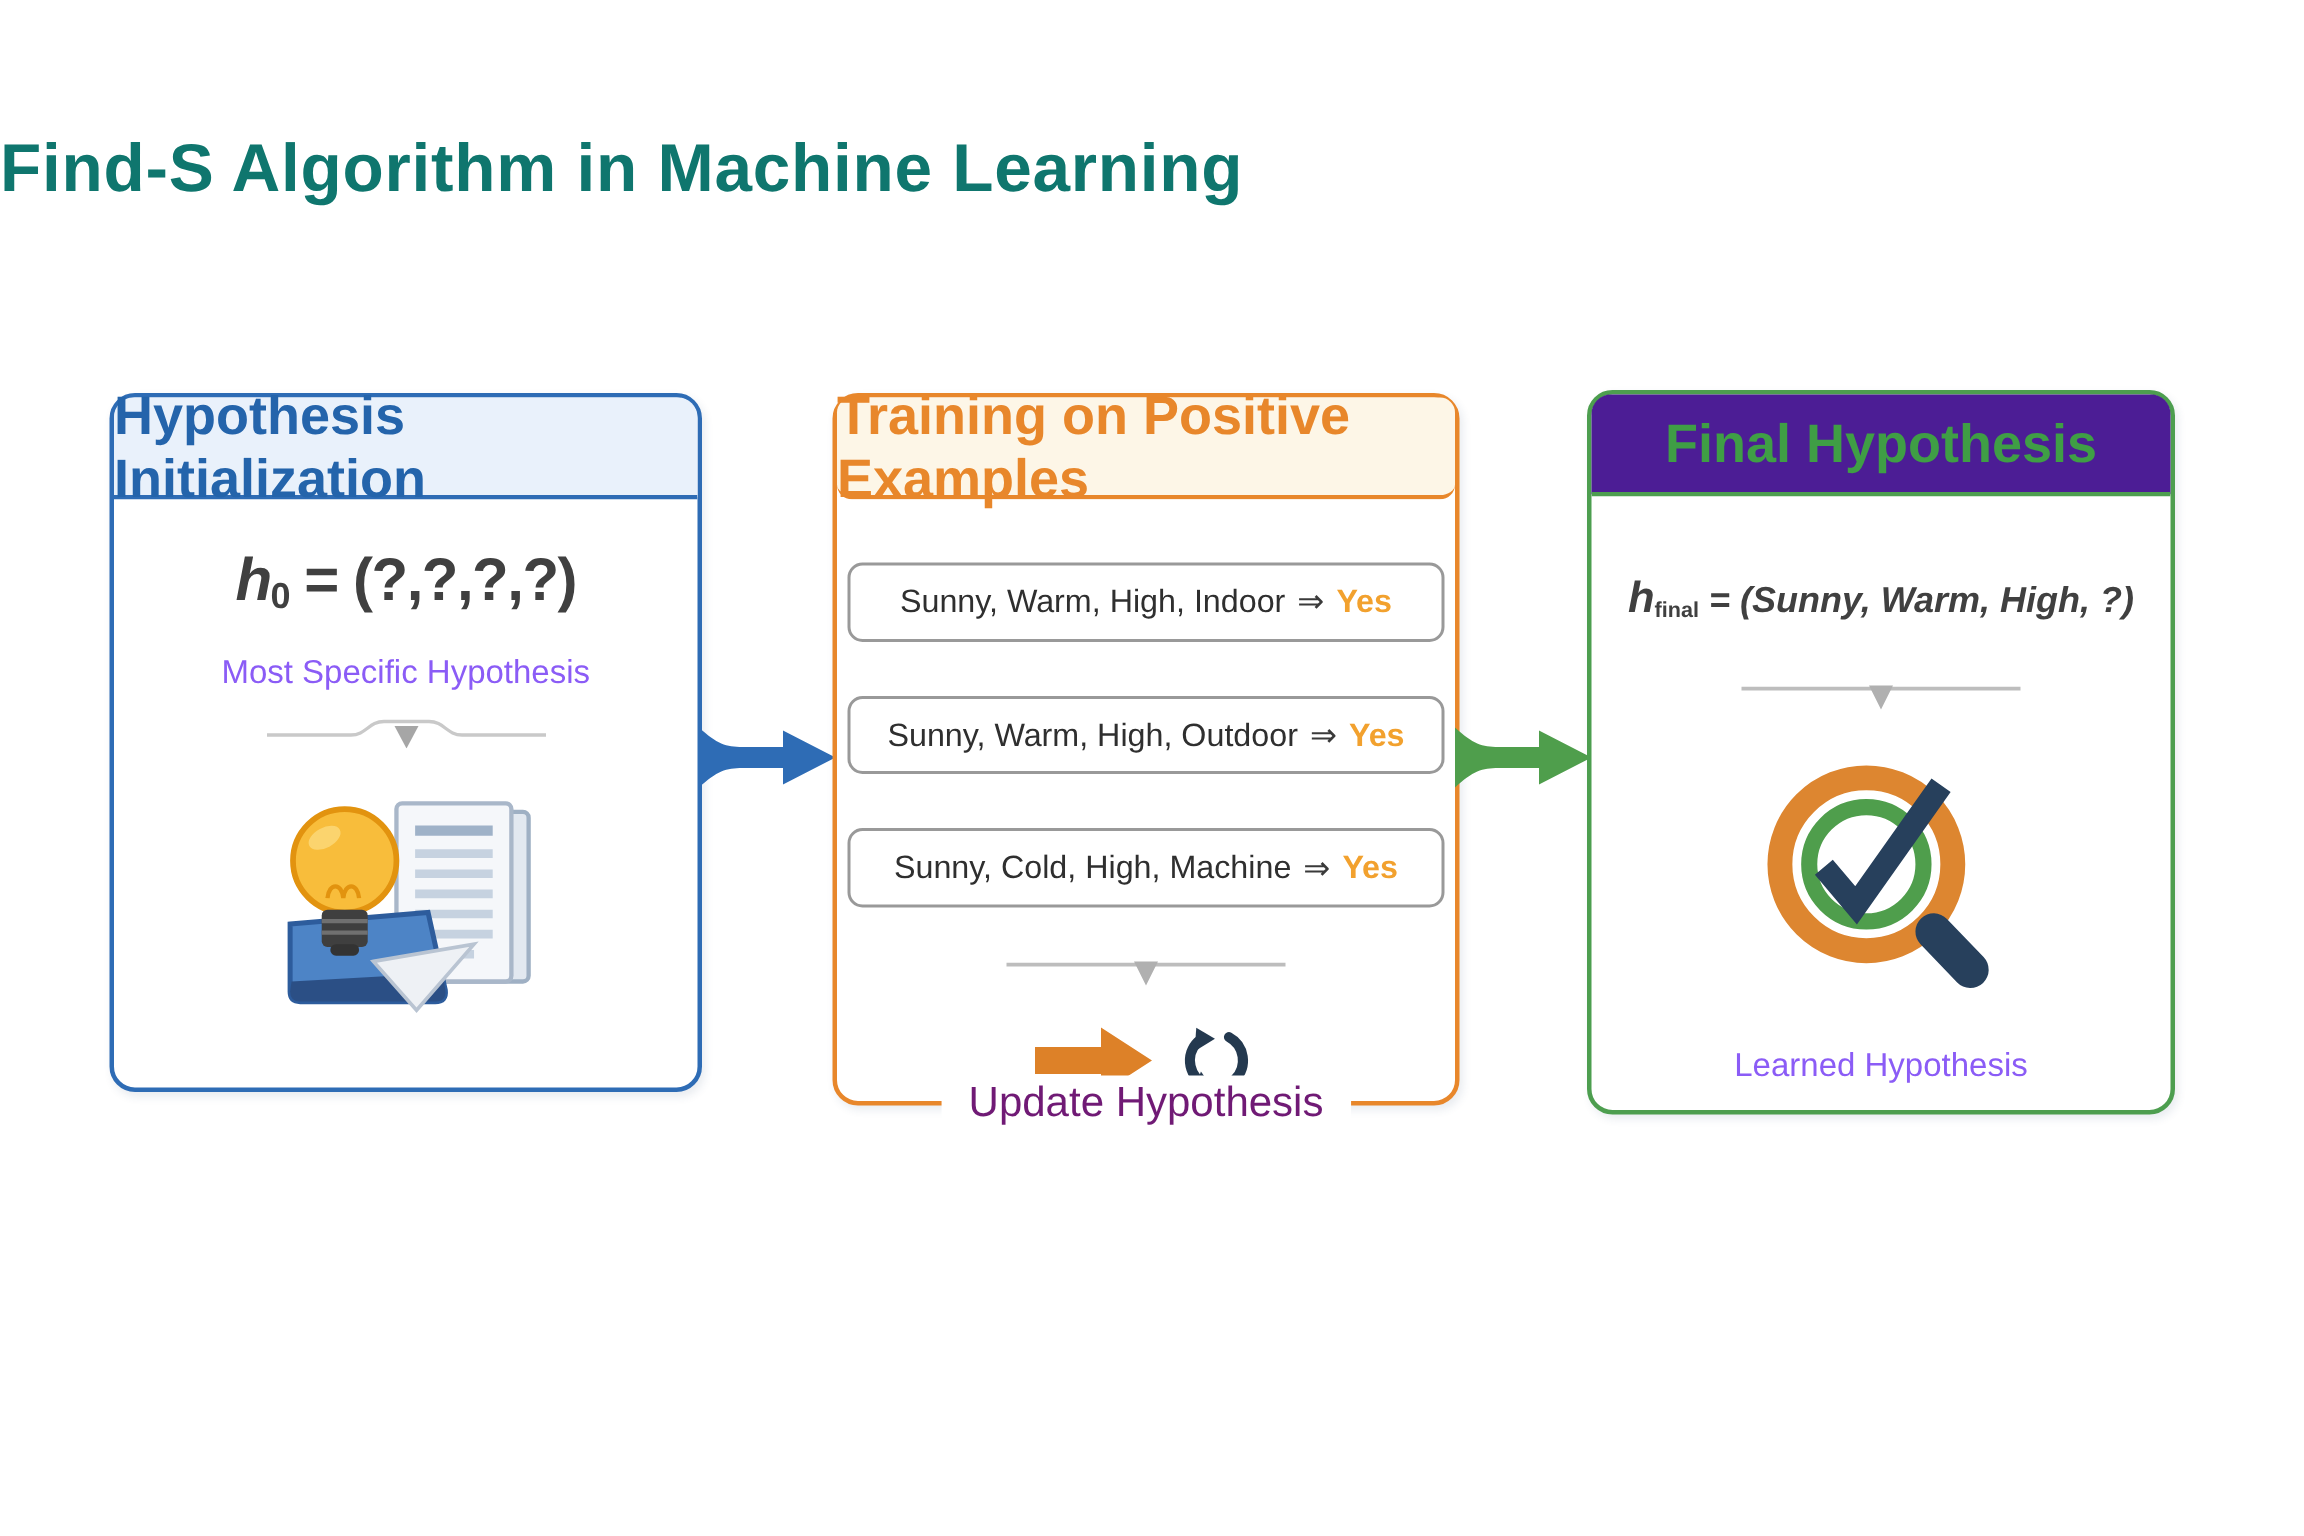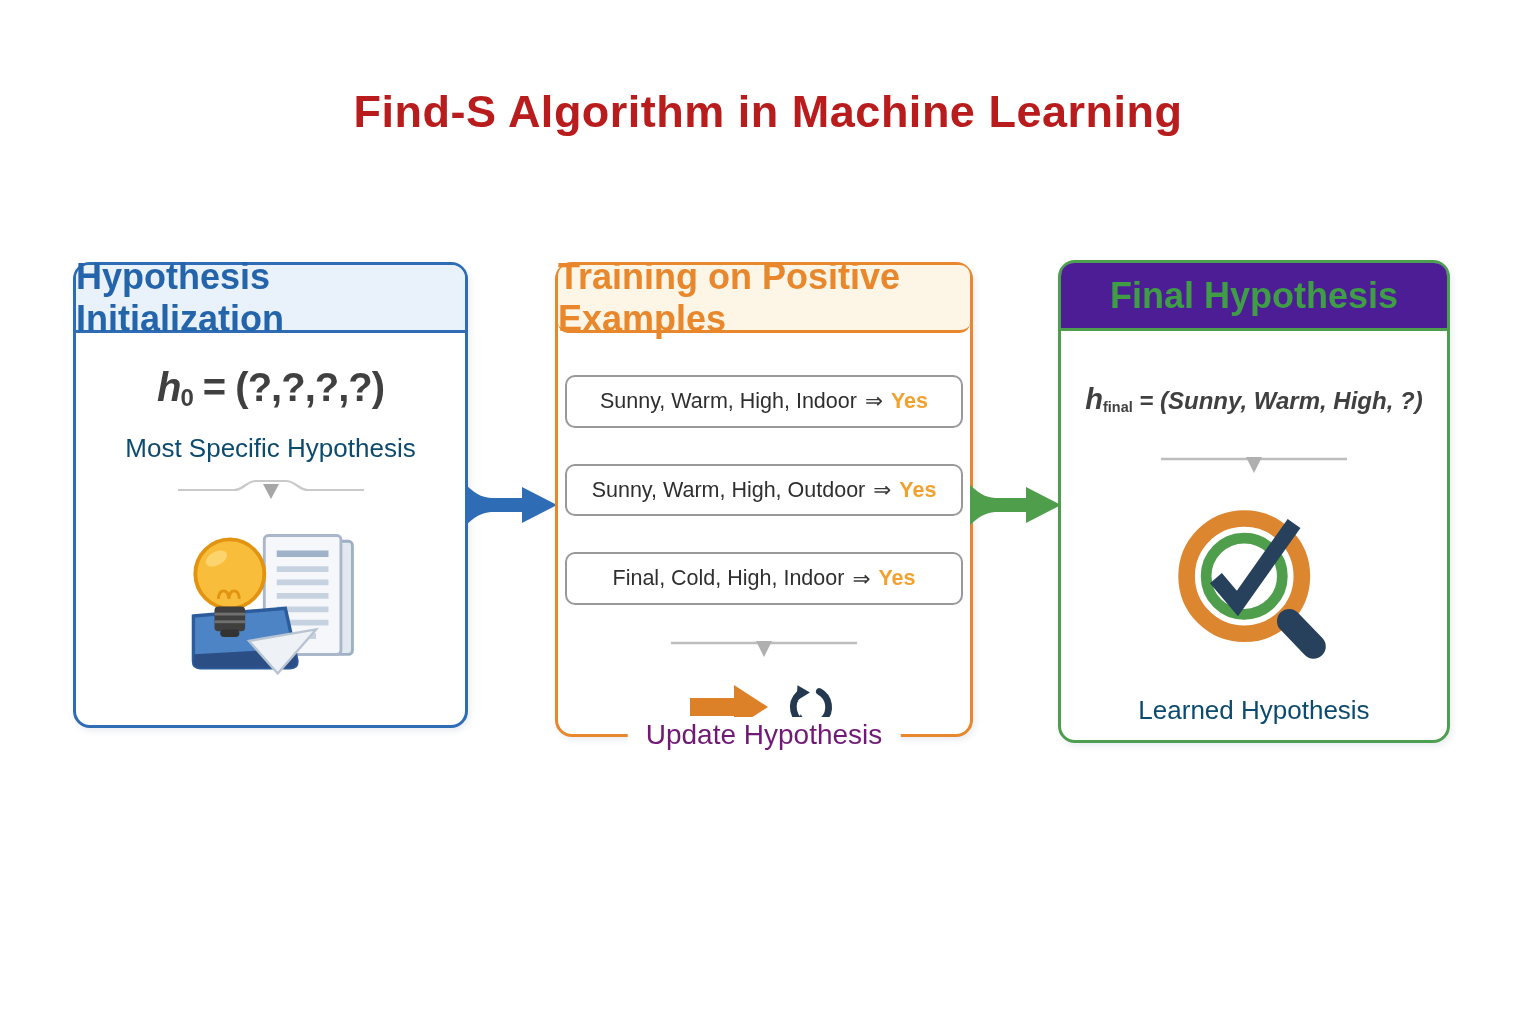--- a/index.html
+++ b/index.html
@@ -1,22 +1,22 @@
 <!DOCTYPE html>
 <html><head>
 <meta charset="utf-8">
 <style>
   html,body{margin:0;padding:0;background:#ffffff;}
   .canvas{
     position:relative;width:1536px;height:1024px;background:#ffffff;
     font-family:"Liberation Sans", sans-serif;overflow:hidden;
   }
   .title{
-    position:absolute;left:0;top:86px;width:1536px;text-align:center;
-    font-size:45px;font-weight:bold;color:#b91c1c;letter-spacing:0.5px;
+    position:absolute;left:0;top:86px;width:1536px;text-align:left;
+    font-size:45px;font-weight:bold;color:#0f766e;letter-spacing:0.5px;
   }
   .panel{
     position:absolute;background:#fff;border-radius:17px;box-sizing:border-box;
     display:flex;flex-direction:column;align-items:center;
     box-shadow:2px 3px 6px rgba(40,70,110,0.10);
   }
   .panel-init {left:73px;  top:262px;width:395px;height:466px;border:3.5px solid #2e6cb5;}
   .panel-train{left:555px; top:262px;width:418px;height:475px;border:3.5px solid #e8872b;}
   .panel-final{left:1058px;top:260px;width:392px;height:483px;border:3.5px solid #4d9e4f;}
   .panel-header{
@@ -28,21 +28,21 @@
   .panel-train .panel-header{background:#fdf6e7;border-bottom:3px solid #e8872b;color:#e8872b;border-radius:10px;}
   .panel-final .panel-header{background:#4c1d95;border-bottom:3px solid #4d9e4f;color:#3f9e45;}
 
   .formula{color:#404040;font-weight:bold;white-space:nowrap;}
   .formula .hvar{font-style:italic;font-weight:800;}
   .formula .hsub{font-size:0.60em;position:relative;top:0.22em;font-style:normal;}
   .formula-init{margin-top:30px;font-size:40px;letter-spacing:-1px;line-height:48px;}
   .formula-final{margin-top:50px;font-size:24px;line-height:36px;}
   .formula-final .hvar{font-size:29px;}
   .formula-final .rhs-italic{font-style:italic;}
-  .caption{color:#0c4a6e;font-size:26px;line-height:30px;}
+  .caption{color:#8b5cf6;font-size:22px;line-height:30px;}
   .caption-init{margin-top:16px;}
   .caption-final{margin-top:27px;}
   .divider{flex:0 0 auto;}
   .divider-init{margin-top:10px;}
   .divider-train{margin-top:18px;}
   .divider-final{margin-top:30px;}
   .panel-icon-init{margin-top:26px;}
   .panel-icon-final{margin-top:26px;}
 
   .example-box{
@@ -122,21 +122,21 @@
       <span class="cond">Sunny, Warm, High, Indoor</span>
       <span class="imp">⇒</span>
       <span class="yes">Yes</span>
     </div>
     <div class="example-box example-2">
       <span class="cond">Sunny, Warm, High, Outdoor</span>
       <span class="imp">⇒</span>
       <span class="yes">Yes</span>
     </div>
     <div class="example-box example-3">
-      <span class="cond">Final, Cold, High, Indoor</span>
+      <span class="cond">Sunny, Cold, High, Machine</span>
       <span class="imp">⇒</span>
       <span class="yes">Yes</span>
     </div>
     <svg class="divider divider-train" width="190" height="22" viewBox="0 0 190 22">
       <line x1="2" y1="7" x2="188" y2="7" stroke="#bdbdbd" stroke-width="2.5"></line>
       <polygon points="87,5 103,5 95,21" fill="#b0b0b0"></polygon>
     </svg>
     <div class="update-row">
       <svg width="80" height="48" viewBox="0 0 80 48">
         <polygon points="0,15 44,15 44,2 78,24 44,46 44,33 0,33" fill="#dd8128"></polygon>

